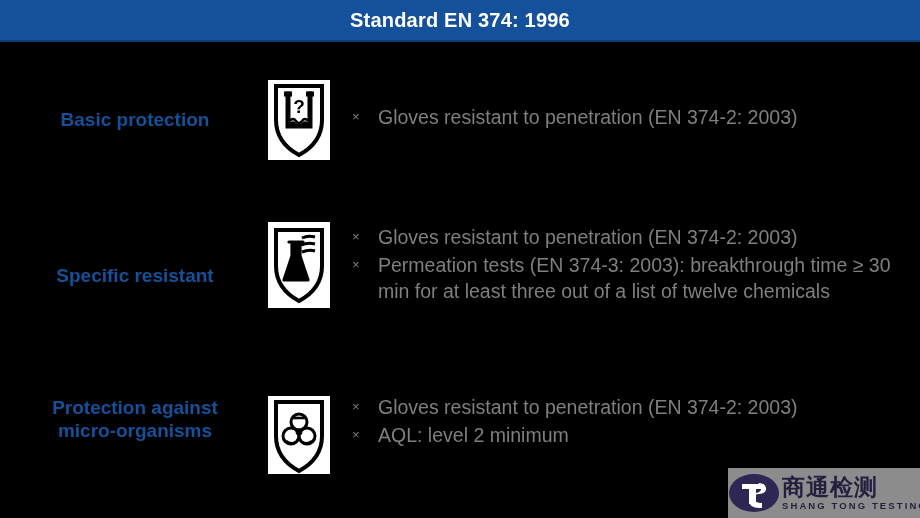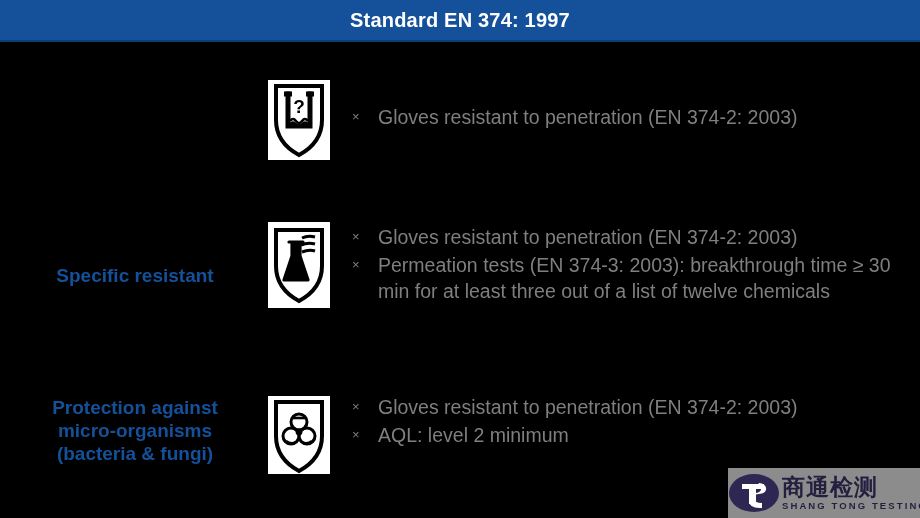--- a/index.html
+++ b/index.html
@@ -159,25 +159,26 @@
     letter-spacing: 2.1px;
     line-height: 12px;
     font-family: "Liberation Sans", sans-serif;
     white-space: nowrap;
   }
 </style>
 </head>
 <body>
 
 <div id="title-bar">
-  <div id="title-text">Standard EN 374: 1997</div>
+  <div id="title-text">Standard EN 374: 1996</div>
 </div>
 
 <div class="row" id="row-basic">
 
+  <div class="row-label" id="label-basic">Basic protection</div>
 
   <div class="icon-tile" id="tile-basic">
     <svg viewBox="0 0 62 80" xmlns="http://www.w3.org/2000/svg">
       <path d="M8 6 H54 V40 C54 58 44 68 31 75 C18 68 8 58 8 40 Z" fill="none" stroke="#000000" stroke-width="4"></path>
       <path d="M20 14 V46 H42 V14" fill="none" stroke="#000000" stroke-width="5" stroke-linecap="square"></path>
       <path d="M16 14 H24 M38 14 H46" stroke="#000000" stroke-width="5" stroke-linecap="butt"></path>
       <text x="31" y="33" font-family="Liberation Sans, sans-serif" font-size="19" font-weight="bold" text-anchor="middle" fill="#000000">?</text>
       <path d="M22 41 q3 -4 6 0 q3 4 6 0 q3 -4 6 0" fill="none" stroke="#000000" stroke-width="2.4"></path>
       <path d="M22 44.5 q3 -4 6 0 q3 4 6 0 q3 -4 6 0" fill="none" stroke="#000000" stroke-width="2.4"></path>
     </svg>
@@ -216,21 +217,20 @@
       <span class="bullet-text">Permeation tests (EN 374-3: 2003): breakthrough time ≥ 30 min for at least three out of a list of twelve chemicals</span>
     </div>
   </div>
 </div>
 
 <div class="row" id="row-micro">
 
   <div class="row-label" id="label-micro">
     <div>Protection against</div>
     <div>micro-organisms</div>
-    <div>(bacteria &amp; fungi)</div>
   </div>
 
   <div class="icon-tile" id="tile-micro">
     <svg viewBox="0 0 62 78" xmlns="http://www.w3.org/2000/svg">
       <path d="M8 6 H54 V40 C54 58 44 68 31 75 C18 68 8 58 8 40 Z" fill="none" stroke="#000000" stroke-width="4"></path>
       <g fill="none" stroke="#000000" stroke-width="3">
         <circle cx="31" cy="26" r="8"></circle>
         <circle cx="23" cy="40" r="8"></circle>
         <circle cx="39" cy="40" r="8"></circle>
       </g>

